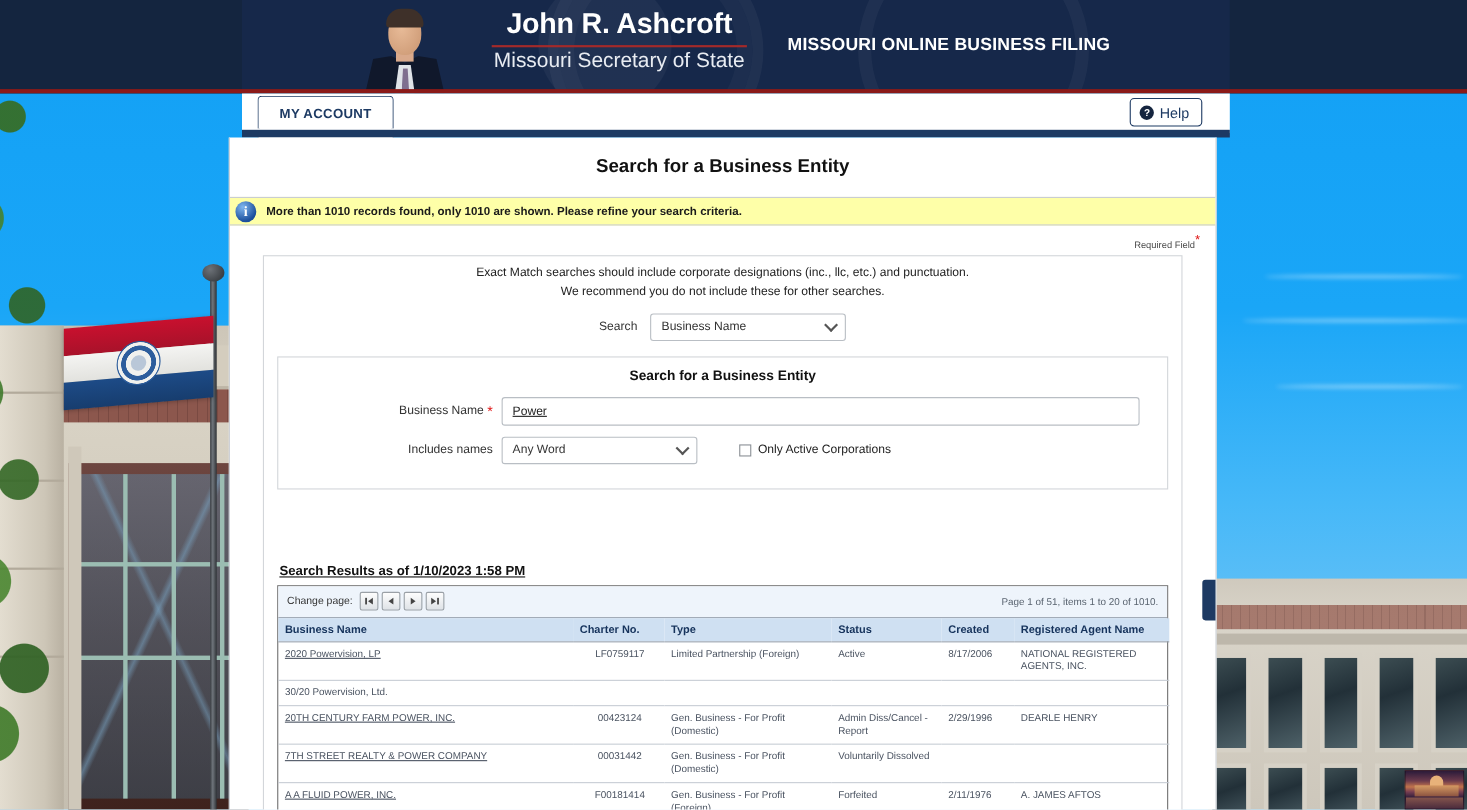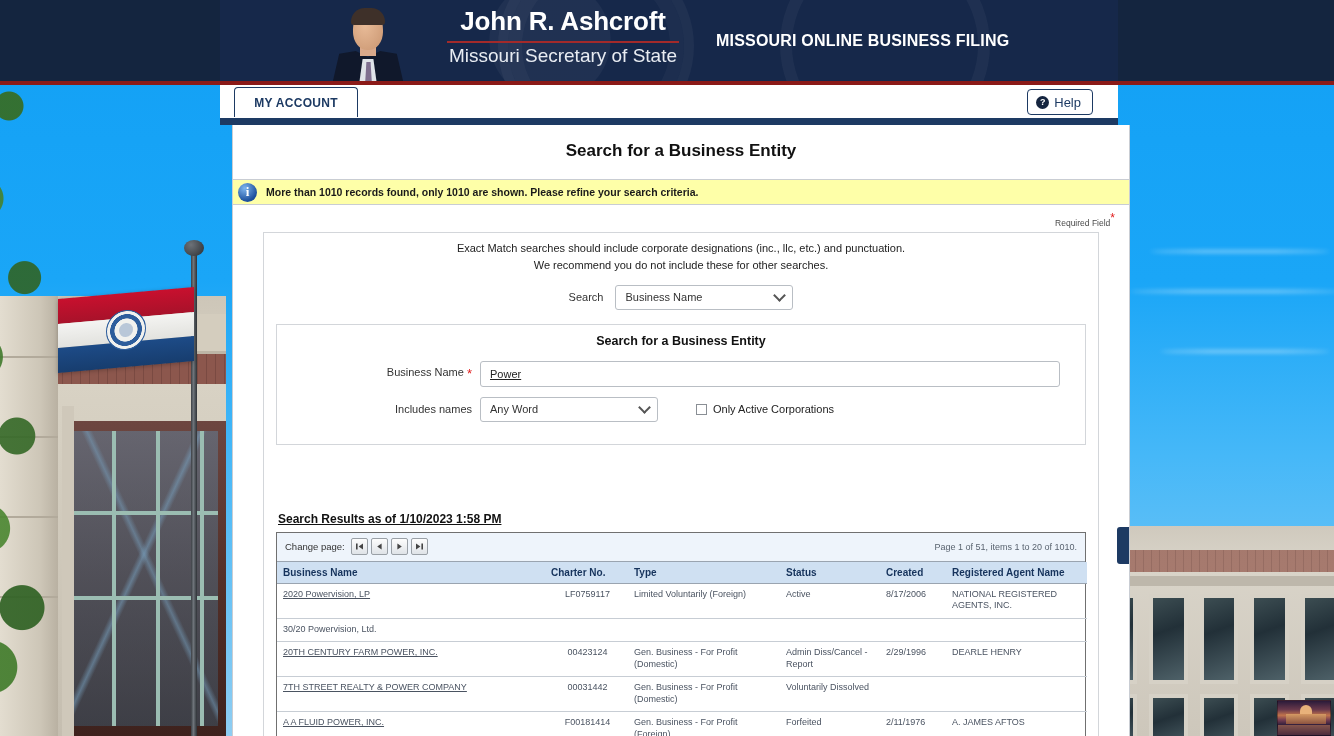--- a/index.html
+++ b/index.html
@@ -256,21 +256,21 @@
     width: 13px; height: 13px; border-radius: 50%; background: #15253f; color: #fff;
     font: bold 9px "Liberation Sans", sans-serif;
     display: flex; align-items: center; justify-content: center;
   }
   #tab-underline {
     position: absolute; left: 220px; top: 118px; width: 898px; height: 7px; background: #1d3a63;
   }
 
   
   #content {
-    position: absolute; left: 232px; top: 125px; width: 898px; height: 611px;
+    position: absolute; left: 208px; top: 125px; width: 898px; height: 611px;
     background: #ffffff;
     border-left: 1px solid #c9cdd3; border-right: 1px solid #c9cdd3;
     overflow: hidden;
   }
   #page-title {
     margin: 16px 0 0; text-align: center;
     font: bold 17px "Liberation Sans", sans-serif; color: #111;
   }
   #alert-bar {
     margin-top: 18px; height: 26px; background: #feffa8;
@@ -605,21 +605,21 @@
               <th class="col-type">Type</th>
               <th class="col-status">Status</th>
               <th class="col-created">Created</th>
               <th class="col-agent">Registered Agent Name</th>
             </tr>
           </thead>
           <tbody>
             <tr>
               <td class="name-cell">2020 Powervision, LP</td>
               <td class="charter-cell">LF0759117</td>
-              <td>Limited Voluntarily (Foreign)</td>
+              <td>Limited Partnership (Foreign)</td>
               <td>Active</td>
               <td>8/17/2006</td>
               <td class="agent-cell">NATIONAL REGISTERED AGENTS, INC.</td>
             </tr>
             <tr class="alias-row">
               <td colspan="6">30/20 Powervision, Ltd.</td>
             </tr>
 
             <tr>
               <td class="name-cell">20TH CENTURY FARM POWER, INC.</td>

